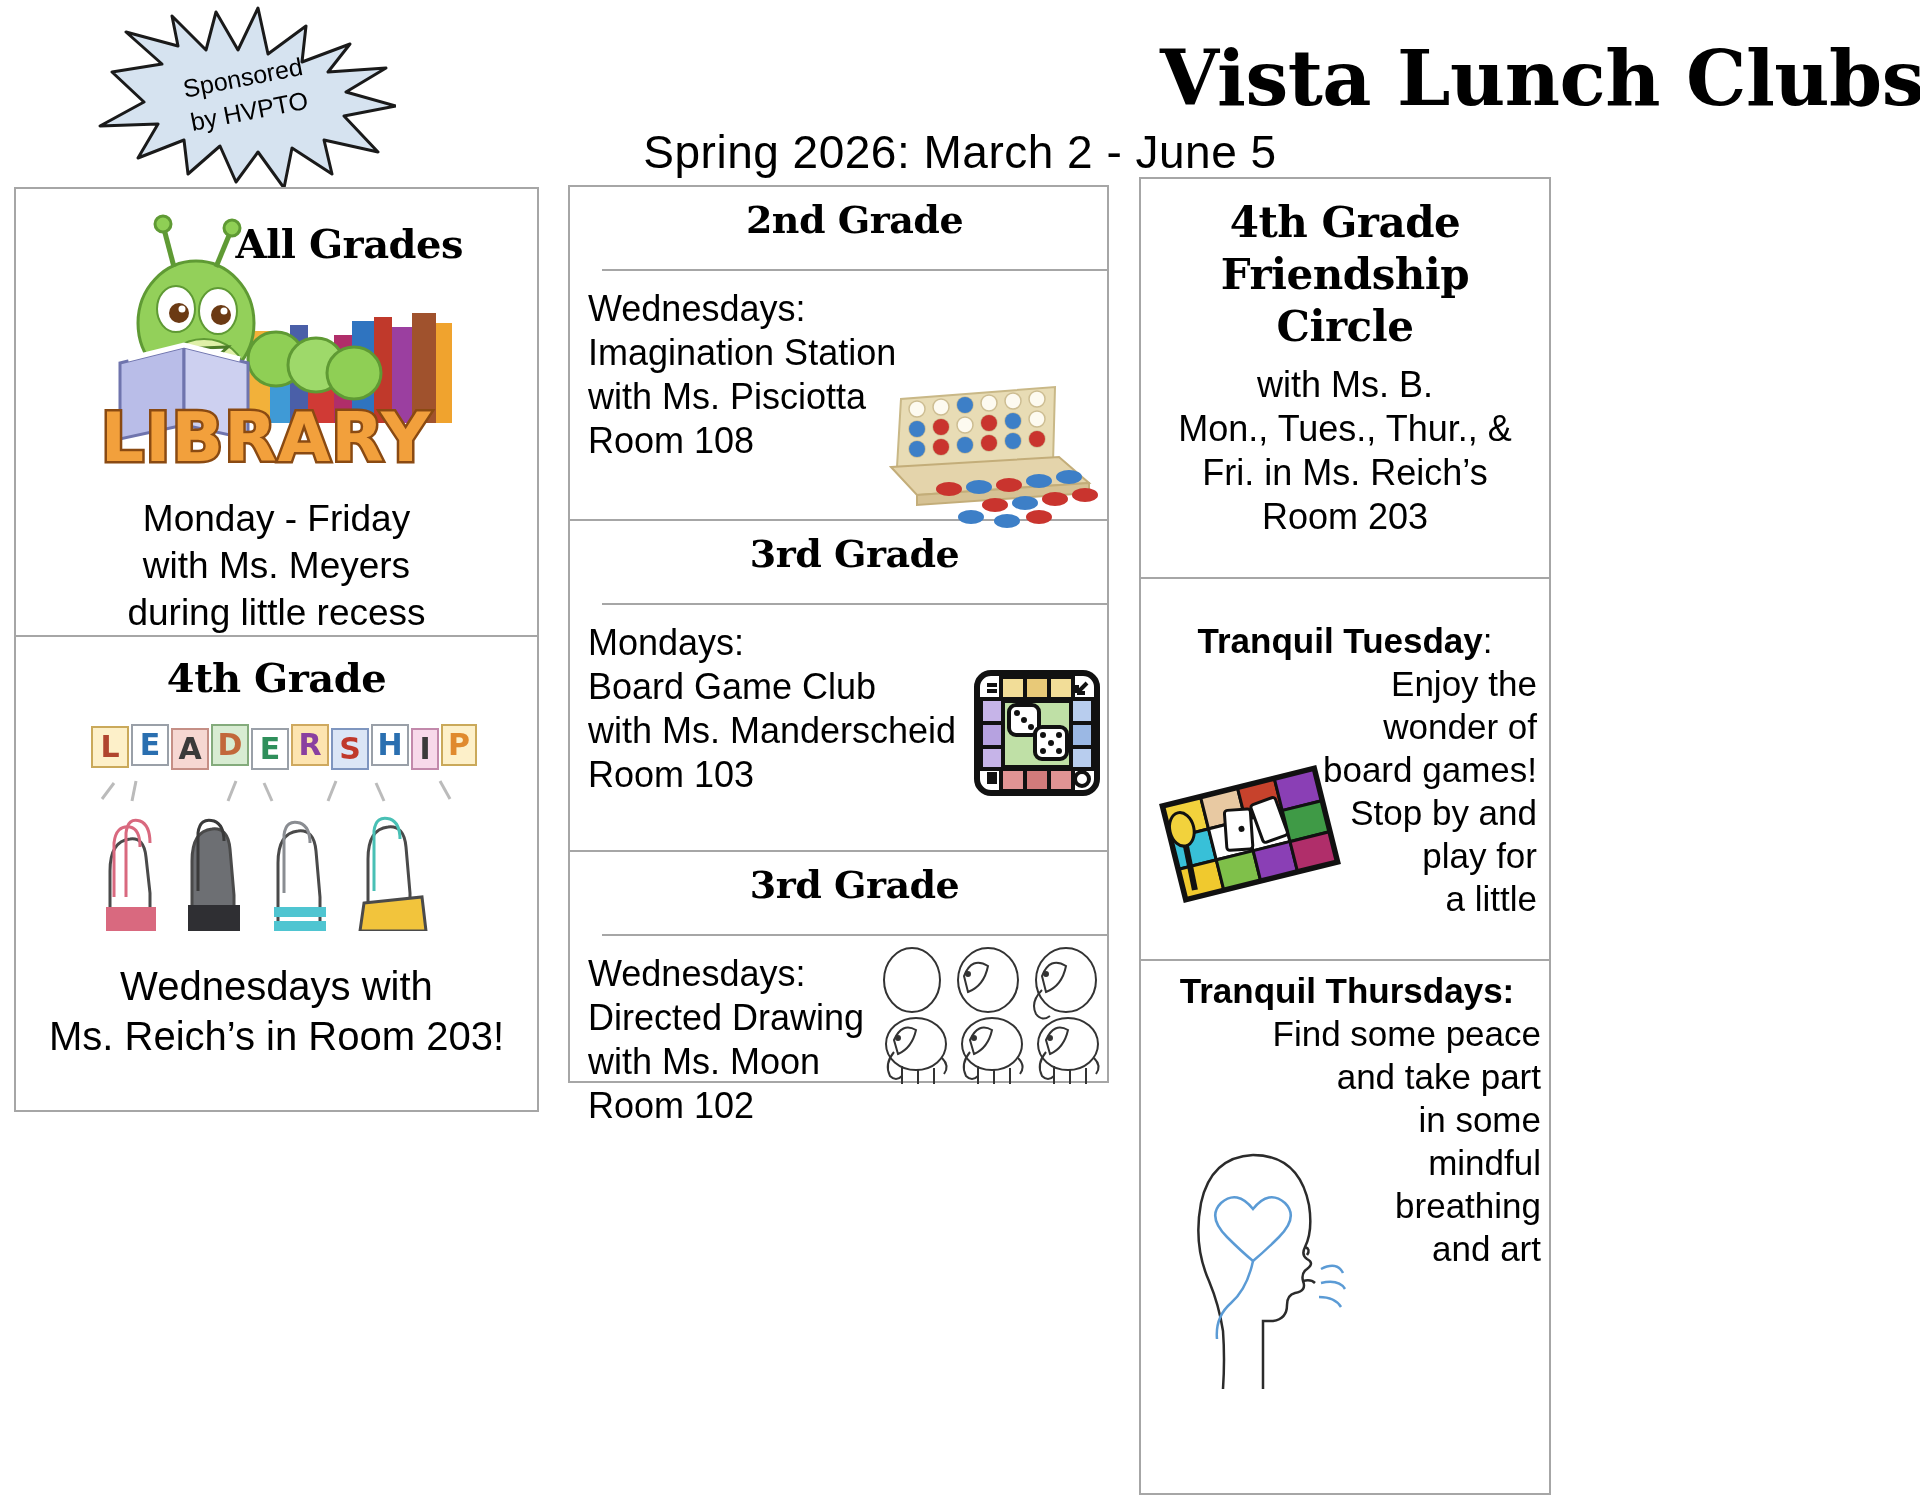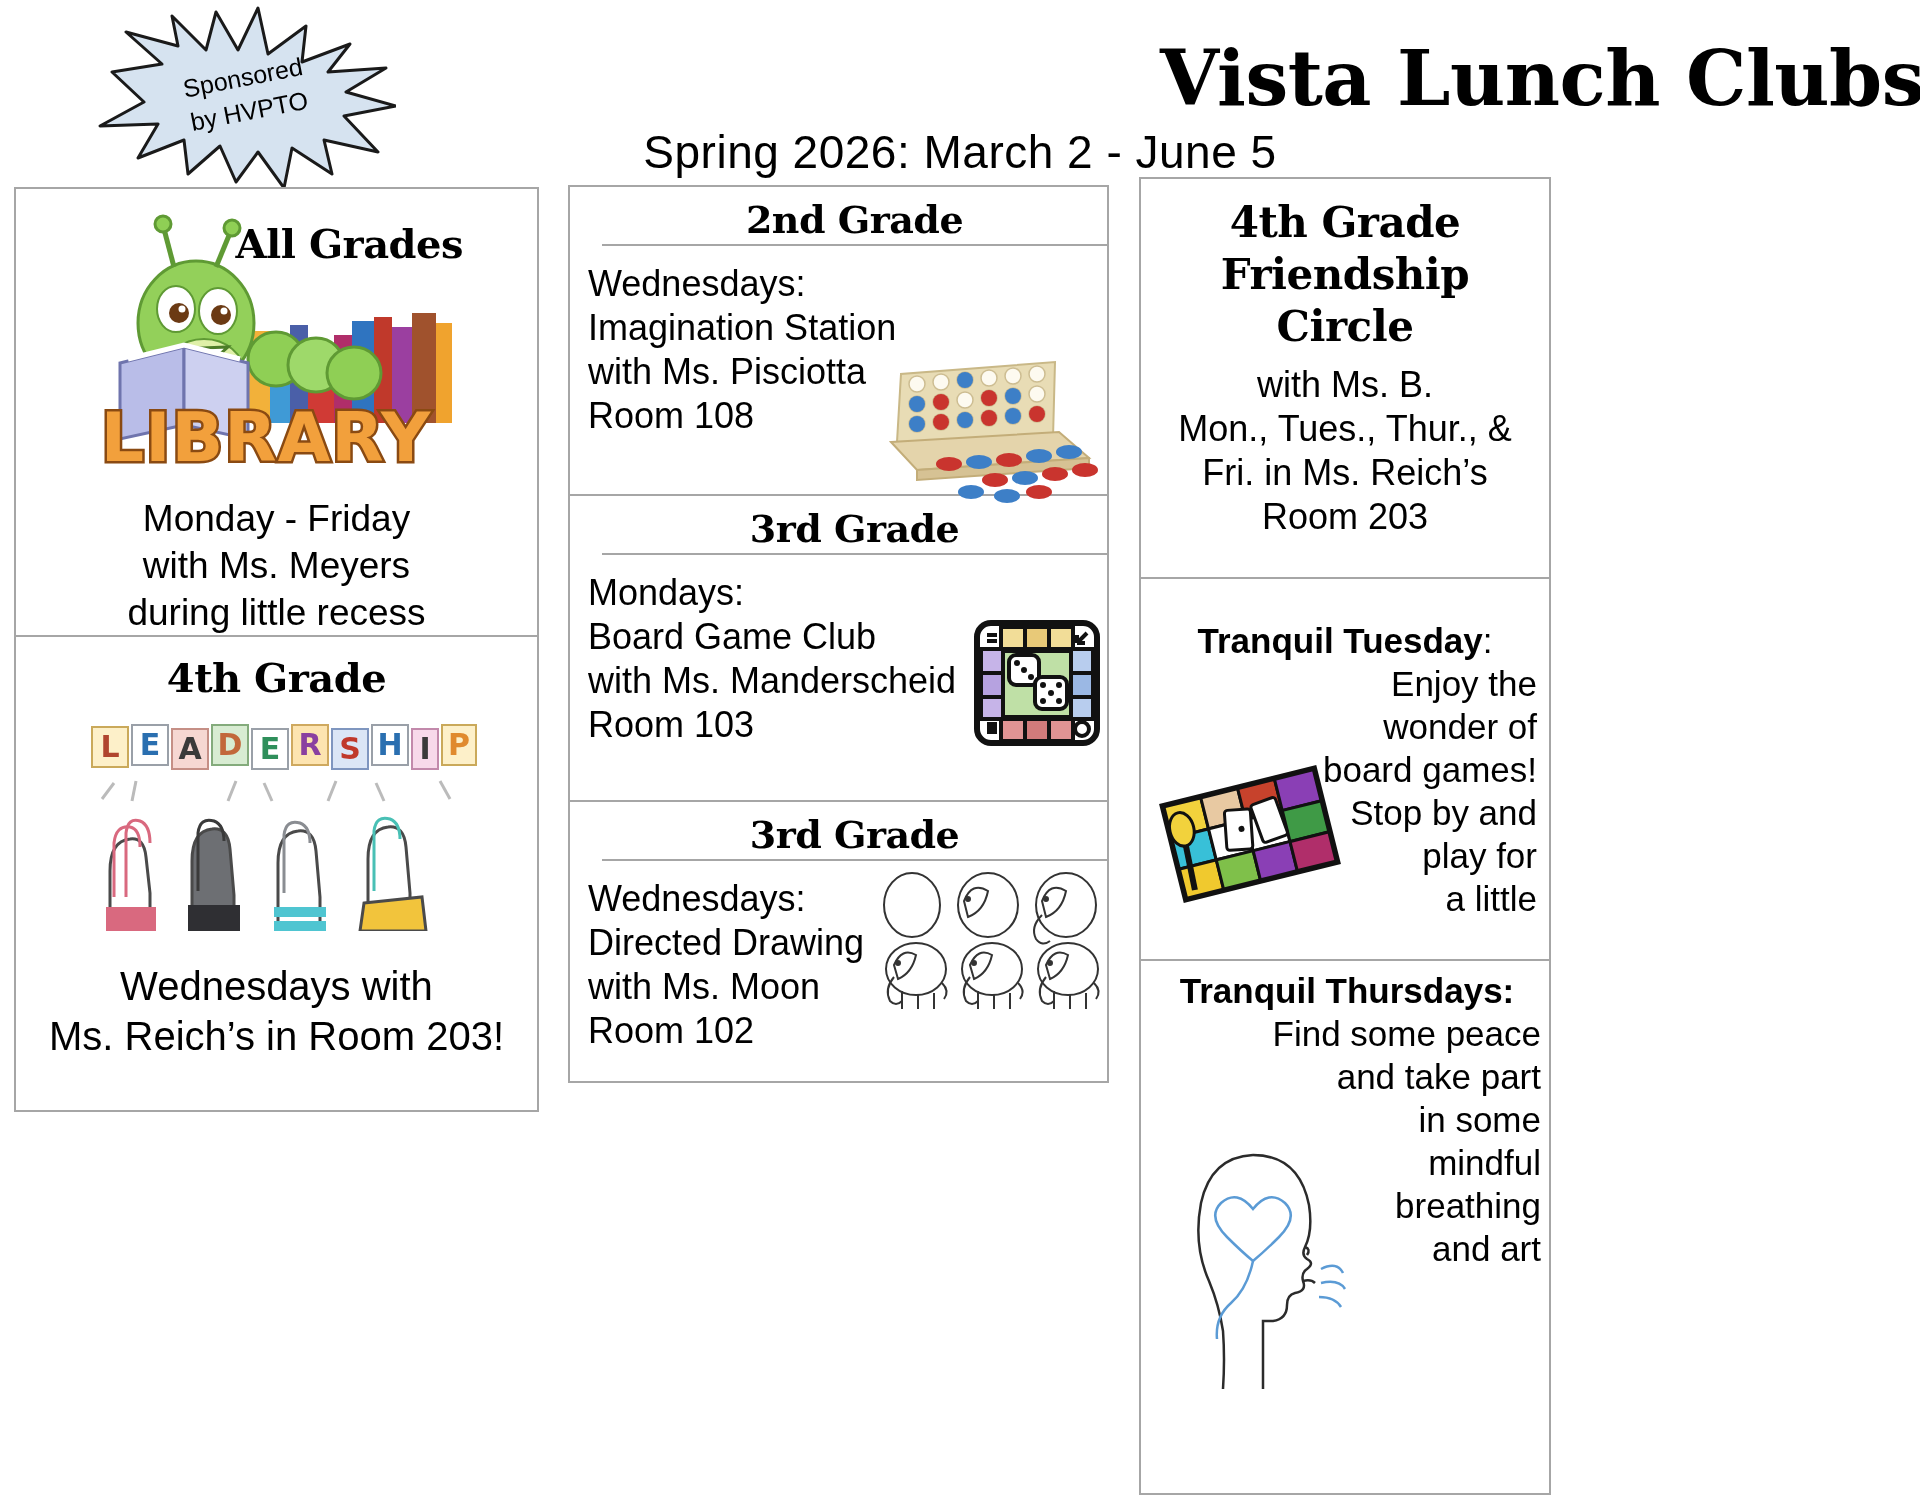--- a/index.html
+++ b/index.html
@@ -53,21 +53,21 @@
   #lib-head{position:absolute;right:74px;top:32px;font-size:40px;line-height:46px;}
   #lib-art{position:absolute;left:60px;top:24px;width:380px;height:260px;}
   #lib-sub{position:absolute;left:0;top:306px;width:100%;text-align:center;font-size:37px;line-height:47px;font-weight:400;}
 
   #cell-leader{height:473px;}
   #lead-head{position:absolute;left:0;top:18px;width:100%;text-align:center;font-size:40px;line-height:46px;}
   #lead-art{position:absolute;left:72px;top:84px;width:392px;height:210px;}
   #lead-sub{position:absolute;left:0;top:324px;width:100%;text-align:center;font-size:40px;line-height:50px;font-weight:400;}
 
   
-  .mid-hdr{height:59px;margin-left:32px;}
+  .mid-hdr{height:84px;margin-left:32px;}
   .mid-hdr .hdr{position:absolute;left:0;top:10px;width:100%;}
   .mid-body{padding:16px 0 0 18px;position:relative;}
   #mc-2nd-body{height:250px;}
   #mc-3rd-a-body{height:247px;}
   #mc-3rd-b-body{height:200px;}
 
   .mid-body .ln{font-size:36px;line-height:44px;font-weight:400;white-space:nowrap;}
   .mid-body .ln.b{font-weight:400;}
 
   #connect4{position:absolute;right:-2px;top:100px;width:226px;height:160px;}

